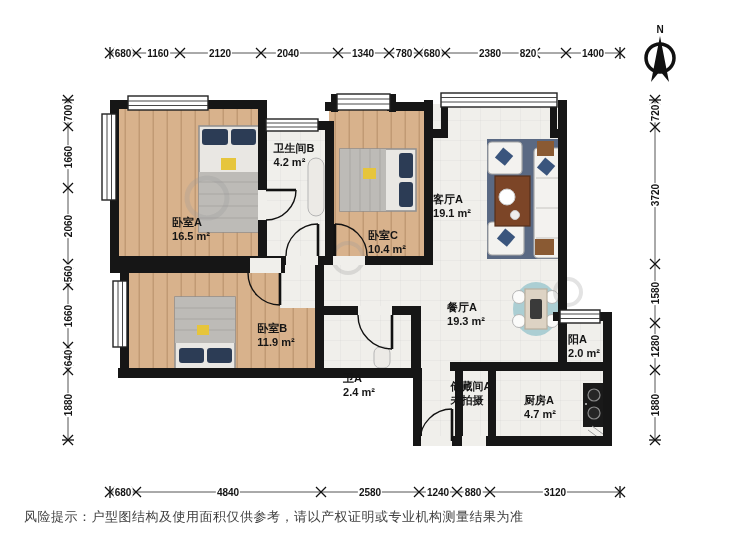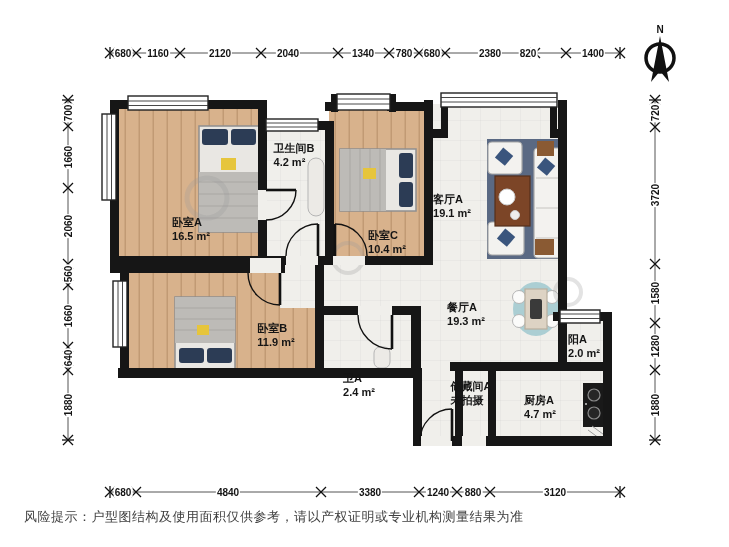--- a/index.html
+++ b/index.html
@@ -345,21 +345,21 @@
 <div class="dim" style="left:288px;top:53px;">2040</div>
 <div class="dim" style="left:363px;top:53px;">1340</div>
 <div class="dim" style="left:404px;top:53px;">780</div>
 <div class="dim" style="left:432px;top:53px;">680</div>
 <div class="dim" style="left:490px;top:53px;">2380</div>
 <div class="dim" style="left:528px;top:53px;">820</div>
 <div class="dim" style="left:593px;top:53px;">1400</div>
 
 <div class="dim" style="left:123px;top:492px;">680</div>
 <div class="dim" style="left:228px;top:492px;">4840</div>
-<div class="dim" style="left:370px;top:492px;">3380</div>
+<div class="dim" style="left:370px;top:492px;">2580</div>
 <div class="dim" style="left:438px;top:492px;">1240</div>
 <div class="dim" style="left:473px;top:492px;">880</div>
 <div class="dim" style="left:555px;top:492px;">3120</div>
 
 <div class="dim vert" style="left:68px;top:113px;">700</div>
 <div class="dim vert" style="left:68px;top:157px;">1660</div>
 <div class="dim vert" style="left:68px;top:226px;">2060</div>
 <div class="dim vert" style="left:68px;top:274px;">560</div>
 <div class="dim vert" style="left:68px;top:316px;">1660</div>
 <div class="dim vert" style="left:68px;top:358px;">640</div>

